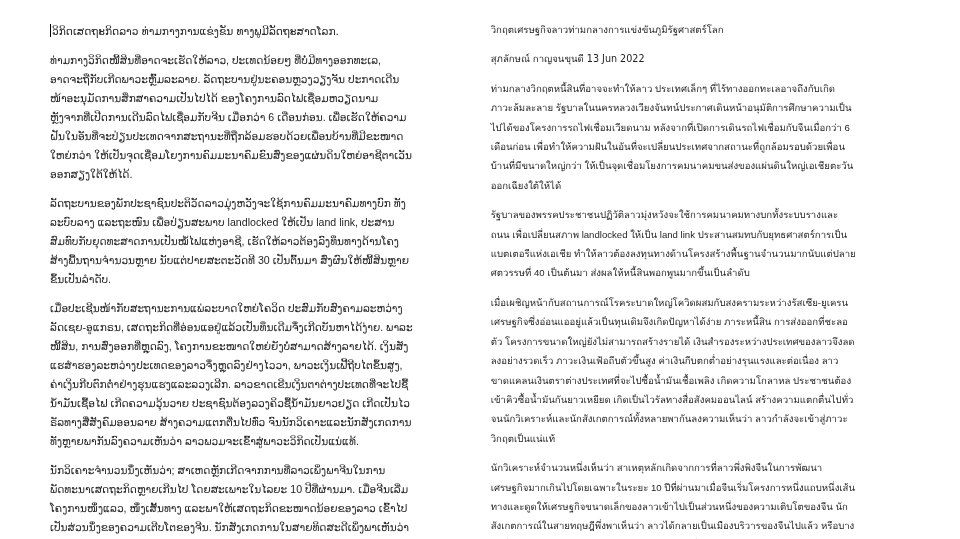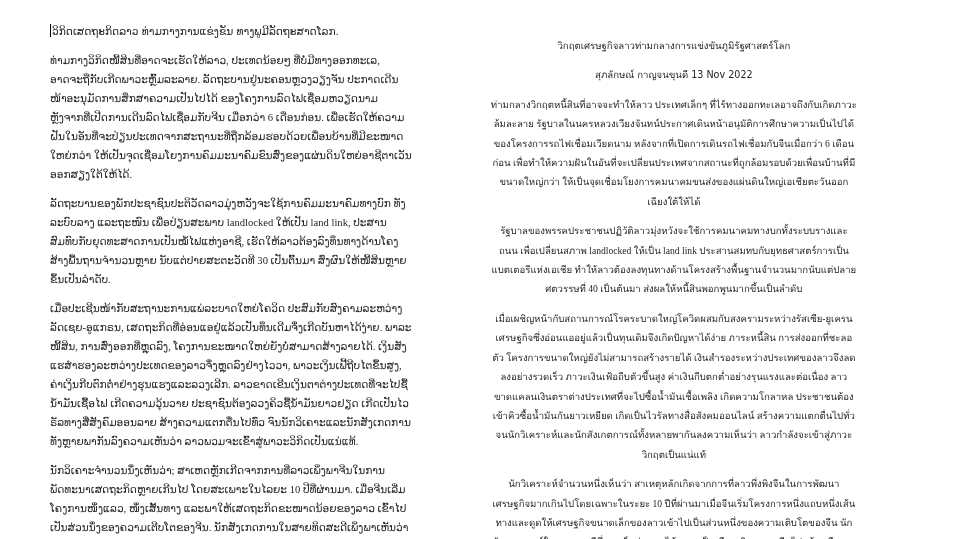--- a/index.html
+++ b/index.html
@@ -22,23 +22,22 @@
     overflow: hidden;
     background: #ffffff;
     box-sizing: border-box;
   }
   .pane-left {
     width: 472px;
     padding: 20px 20px 0 50px;
   }
   .pane-right {
     width: 476px;
-    padding: 36px 24px 0 46px;
+    padding: 20px 24px 0 46px;
     margin-left: 12px;
-    text-align: center;
   }
   .divider {
     position: absolute;
     left: 472px;
     top: 0;
     width: 12px;
     height: 539px;
     background: #6a6a6a;
     border-left: 1px solid #b8b8b8;
     border-right: 1px solid #b8b8b8;
@@ -51,21 +50,21 @@
     font-weight: normal;
     color: #222222;
   }
   .doc-byline {
     margin: 0 0 10px 0;
     font-family: "DejaVu Sans", sans-serif;
     color: #222222;
   }
   .doc-body p {
     margin: 1px 0 10px 0;
-    font-family: Liberation Serif, serif;
+    font-family: Liberation Sans, sans-serif;
     color: #1e1e1e;
   }
   .pane-left .doc-title,
   .pane-left .doc-byline,
   .pane-left .doc-body p {
     font-size: 10.6px;
     line-height: 19px;
   }
   .pane-right .doc-title,
   .pane-right .doc-byline,
@@ -96,21 +95,21 @@
       <p>ເມື່ອປະເຊີນໜ້າກັບສະຖານະການແພ່ລະບາດໃຫຍ່ໂຄວິດ ປະສົມກັບສົງຄາມລະຫວ່າງລັດເຊຍ-ອູແກຣນ, ເສດຖະກິດທີ່ອ່ອນແອຢູ່ແລ້ວເປັນທຶນເດີມຈຶ່ງເກີດບັນຫາໄດ້ງ່າຍ. ພາລະໜີ້ສິນ, ການສົ່ງອອກທີ່ຫຼຸດລົງ, ໂຄງການຂະໜາດໃຫຍ່ຍັງບໍ່ສາມາດສ້າງລາຍໄດ້. ເງິນສັງແຮສໍາຮອງລະຫວ່າງປະເທດຂອງລາວຈຶ່ງຫຼຸດລົງຢ່າງໄວວາ, ພາວະເງິນເຟີ້ຖີບໄຕຂຶ້ນສູງ, ຄ່າເງິນກີບຕົກຕໍ່າຢ່າງຮຸນແຮງແລະລວງເລີກ. ລາວຂາດເຂີນເງິນຕາຕ່າງປະເທດທີ່ຈະໄປຊື້ນໍ້າມັນເຊື້ອໄຟ ເກີດຄວາມວຸ້ນວາຍ ປະຊາຊົນຕ້ອງລວງຄິວຊື້ນໍ້າມັນຍາວຢຽດ ເກີດເປັນໄວຣັລທາງສື່ສັງຄົມອອນລາຍ ສ້າງຄວາມແຕກຕື່ນໄປທົ່ວ ຈົນນັກວິເຄາະແລະນັກສັງເກດການທັງຫຼາຍພາກັນລົງຄວາມເຫັນວ່າ ລາວພວມຈະເຂົ້າສູ່ພາວະວິກິດເປັນແນ່ແທ້.</p>
       <p>ນັກວິເຄາະຈໍານວນນຶ່ງເຫັນວ່າ; ສາເຫດຫຼັກເກີດຈາກການທີ່ລາວເພິ່ງພາຈີນໃນການພັດທະນາເສດຖະກິດຫຼາຍເກີນໄປ ໂດຍສະເພາະໃນໄລຍະ 10 ປີທີ່ຜ່ານມາ. ເມື່ອຈີນເລີ່ມໂຄງການໜຶ່ງແລວ, ໜຶ່ງເສັ້ນທາງ ແລະພາໃຫ້ເສດຖະກິດຂະໜາດນ້ອຍຂອງລາວ ເຂົ້າໄປເປັນສ່ວນນຶ່ງຂອງຄວາມເຕີບໂຕຂອງຈີນ. ນັກສັງເກດການໃນສາຍທິດສະດີເພິ່ງພາເຫັນວ່າ ລາວໄດ້ກາຍເປັນເມືອງບໍລິວານຂອງຈີນໄປແລ້ວ ຫຼືບາງຄົນຕັ້ງຊື່ວ່າເປັນລັດເງົາ (shadow state) ຂອງຈີນຊໍ້າອີກ.</p>
 
     </div>
   </section>
 
   <div class="divider"></div>
 
   <section class="pane pane-right">
     <h1 class="doc-title">วิกฤตเศรษฐกิจลาวท่ามกลางการแข่งขันภูมิรัฐศาสตร์โลก</h1>
-    <div class="doc-byline">สุภลักษณ์ กาญจนขุนดี  13 Nov 2022</div>
+    <div class="doc-byline">สุภลักษณ์ กาญจนขุนดี  13 Jun 2022</div>
     <div class="doc-body">
       <p>ท่ามกลางวิกฤตหนี้สินที่อาจจะทำให้ลาว ประเทศเล็กๆ ที่ไร้ทางออกทะเลอาจถึงกับเกิดภาวะล้มละลาย รัฐบาลในนครหลวงเวียงจันทน์ประกาศเดินหน้าอนุมัติการศึกษาความเป็นไปได้ของโครงการรถไฟเชื่อมเวียดนาม หลังจากที่เปิดการเดินรถไฟเชื่อมกับจีนเมื่อกว่า 6 เดือนก่อน เพื่อทำให้ความฝันในอันที่จะเปลี่ยนประเทศจากสถานะที่ถูกล้อมรอบด้วยเพื่อนบ้านที่มีขนาดใหญ่กว่า ให้เป็นจุดเชื่อมโยงการคมนาคมขนส่งของแผ่นดินใหญ่เอเชียตะวันออกเฉียงใต้ให้ได้</p>
       <p>รัฐบาลของพรรคประชาชนปฏิวัติลาวมุ่งหวังจะใช้การคมนาคมทางบกทั้งระบบรางและถนน เพื่อเปลี่ยนสภาพ landlocked ให้เป็น land link ประสานสมทบกับยุทธศาสตร์การเป็นแบตเตอรีแห่งเอเชีย ทำให้ลาวต้องลงทุนทางด้านโครงสร้างพื้นฐานจำนวนมากนับแต่ปลายศตวรรษที่ 40 เป็นต้นมา ส่งผลให้หนี้สินพอกพูนมากขึ้นเป็นลำดับ</p>
       <p>เมื่อเผชิญหน้ากับสถานการณ์โรคระบาดใหญ่โควิดผสมกับสงครามระหว่างรัสเซีย-ยูเครน เศรษฐกิจซึ่งอ่อนแออยู่แล้วเป็นทุนเดิมจึงเกิดปัญหาได้ง่าย ภาระหนี้สิน การส่งออกที่ชะลอตัว โครงการขนาดใหญ่ยังไม่สามารถสร้างรายได้ เงินสำรองระหว่างประเทศของลาวจึงลดลงอย่างรวดเร็ว ภาวะเงินเฟ้อถีบตัวขึ้นสูง ค่าเงินกีบตกต่ำอย่างรุนแรงและต่อเนื่อง ลาวขาดแคลนเงินตราต่างประเทศที่จะไปซื้อน้ำมันเชื้อเพลิง เกิดความโกลาหล ประชาชนต้องเข้าคิวซื้อน้ำมันกันยาวเหยียด เกิดเป็นไวรัลทางสื่อสังคมออนไลน์ สร้างความแตกตื่นไปทั่ว จนนักวิเคราะห์และนักสังเกตการณ์ทั้งหลายพากันลงความเห็นว่า ลาวกำลังจะเข้าสู่ภาวะวิกฤตเป็นแน่แท้</p>
       <p>นักวิเคราะห์จำนวนหนึ่งเห็นว่า สาเหตุหลักเกิดจากการที่ลาวพึ่งพิงจีนในการพัฒนาเศรษฐกิจมากเกินไปโดยเฉพาะในระยะ 10 ปีที่ผ่านมาเมื่อจีนเริ่มโครงการหนึ่งแถบหนึ่งเส้นทางและดูดให้เศรษฐกิจขนาดเล็กของลาวเข้าไปเป็นส่วนหนึ่งของความเติบโตของจีน นักสังเกตการณ์ในสายทฤษฎีพึ่งพาเห็นว่า ลาวได้กลายเป็นเมืองบริวารของจีนไปแล้ว หรือบางคนตั้งชื่อว่าเป็นรัฐเงา (shadow state) ของจีนด้วยซ้ำไป</p>
       <p>บทความนี้ต้องการที่จะโต้แย้งว่า ลาวไม่ได้มีทางเลือกในการพัฒนามากนัก การต้านทานจีนเป็นเรื่องยากลำบาก การเชื่อมโยงการพัฒนาเข้ากับจีน ดูเหมือนจะเป็นทางเดียวที่จะทำให้ลาวสามารถพัฒนาได้อย่างรวดเร็ว พรรคประชาชนปฏิวัติลาวเองก็ต้องการความชอบธรรมจากผลงาน (performance legitimacy) จากการพัฒนาดังกล่าวในการอยู่ในอำนาจได้อย่างต่อเนื่อง แต่ทุกอย่างมีราคาต้องจ่าย ภาวะวิกฤตที่กำลังเกิดขึ้นอาจจะทำให้ลาวต้องมองหาทางเลือกในการสร้างความสมดุลแห่งการพัฒนาให้มากขึ้น</p>
     </div>
   </section>
 
 </div>

